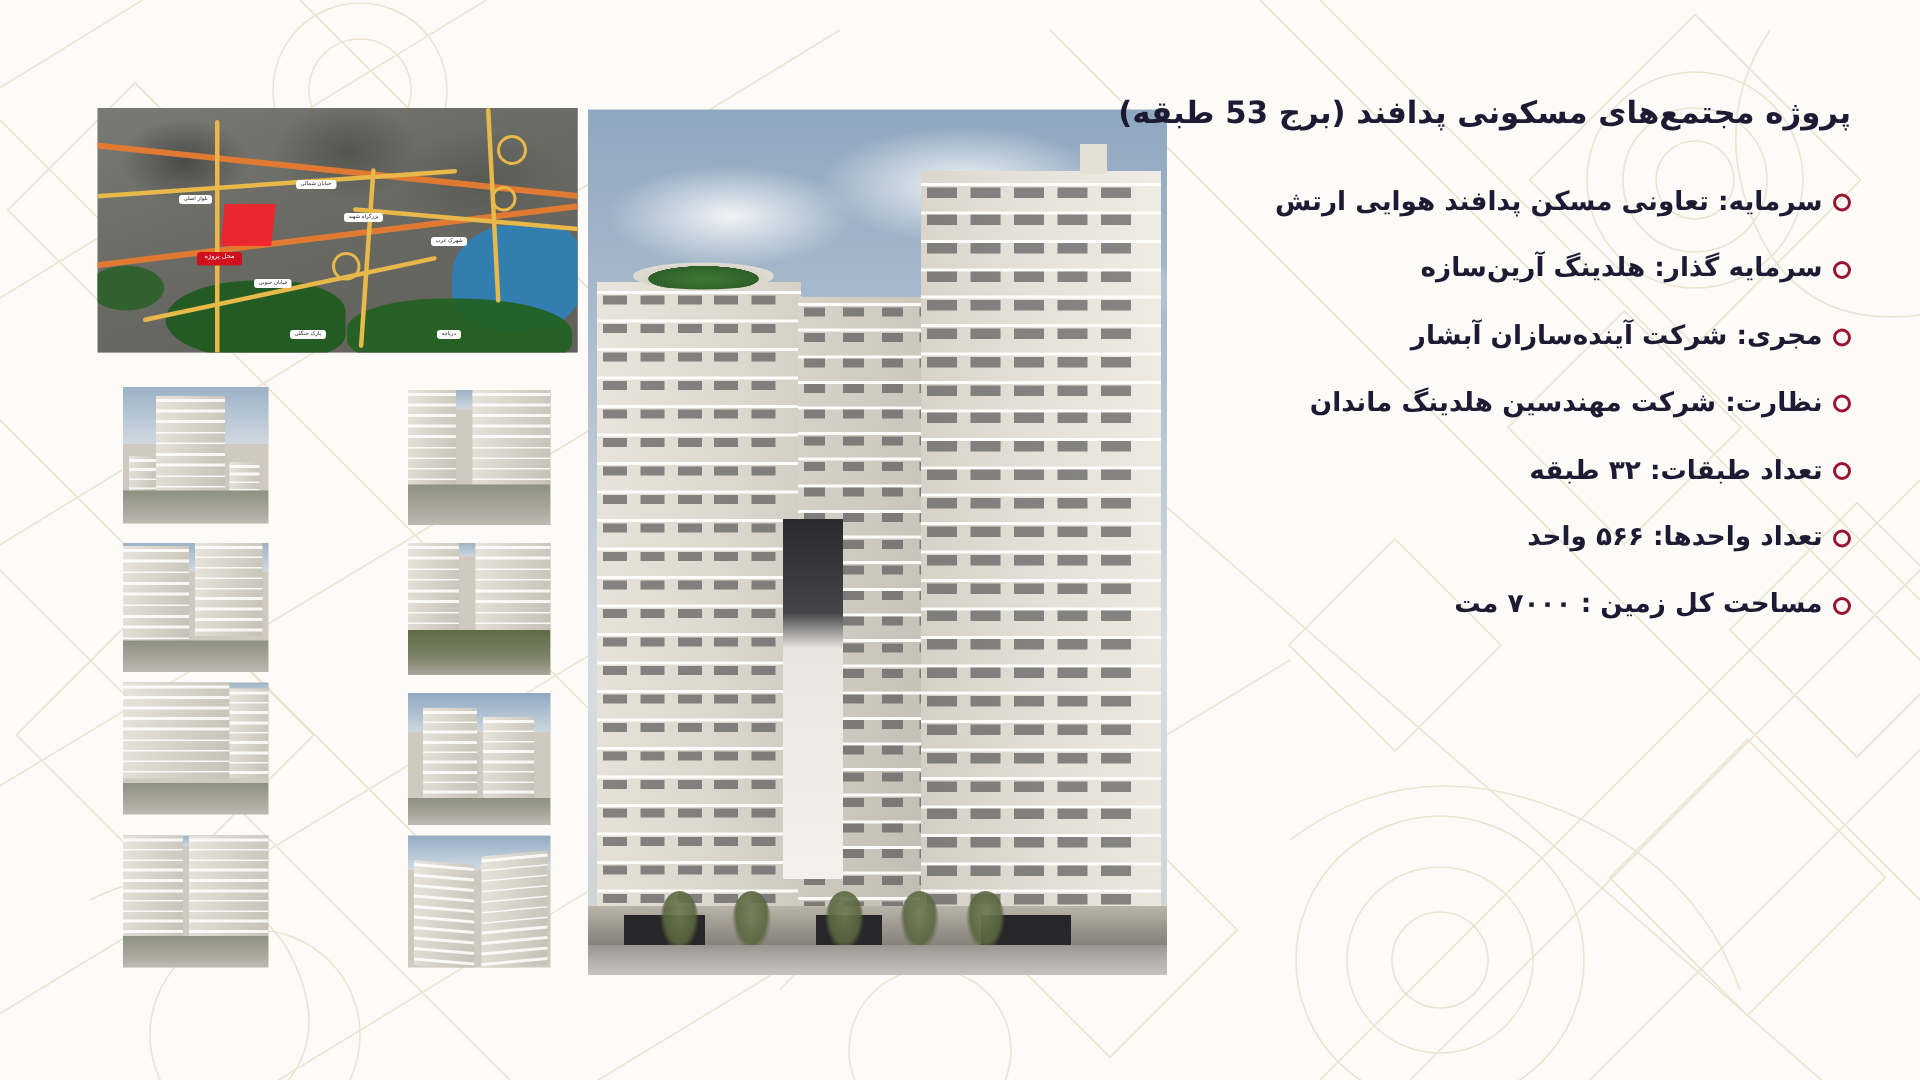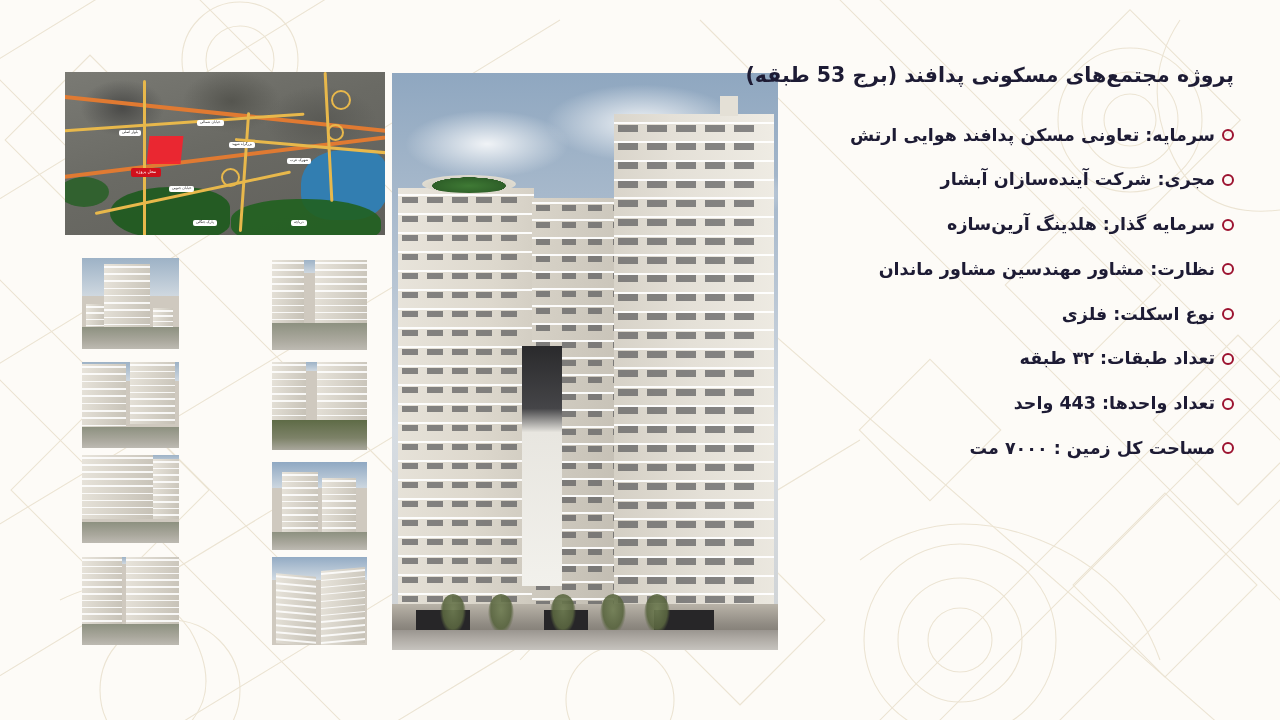--- a/index.html
+++ b/index.html
@@ -892,41 +892,37 @@
 
   <div id="text-panel">
     <h1 id="slide-title">پروژه مجتمع‌های مسکونی پدافند (برج 53 طبقه)</h1>
 
     <div class="bullet-row">
       <div class="bullet-mark"></div>
       <div class="bullet-text">سرمایه: تعاونی مسکن پدافند هوایی ارتش</div>
     </div>
     <div class="bullet-row">
       <div class="bullet-mark"></div>
+      <div class="bullet-text">سرمایه گذار: هلدینگ آرین‌سازه</div>
+    </div>
+    <div class="bullet-row">
+      <div class="bullet-mark"></div>
       <div class="bullet-text">مجری: شرکت آینده‌سازان آبشار</div>
     </div>
     <div class="bullet-row">
       <div class="bullet-mark"></div>
-      <div class="bullet-text">سرمایه گذار: هلدینگ آرین‌سازه</div>
-    </div>
-    <div class="bullet-row">
-      <div class="bullet-mark"></div>
-      <div class="bullet-text">نظارت: مشاور مهندسین مشاور ماندان</div>
-    </div>
-    <div class="bullet-row">
-      <div class="bullet-mark"></div>
-      <div class="bullet-text">نوع اسکلت: فلزی</div>
+      <div class="bullet-text">نظارت: شرکت مهندسین هلدینگ ماندان</div>
     </div>
     <div class="bullet-row">
       <div class="bullet-mark"></div>
       <div class="bullet-text">تعداد طبقات: ۳۲ طبقه</div>
     </div>
     <div class="bullet-row">
       <div class="bullet-mark"></div>
-      <div class="bullet-text">تعداد واحدها: 443 واحد</div>
+      <div class="bullet-text">تعداد واحدها: ۵۶۶ واحد</div>
     </div>
     <div class="bullet-row">
       <div class="bullet-mark"></div>
       <div class="bullet-text">مساحت کل زمین : ۷۰۰۰ مت</div>
     </div>
   </div>
 
 </div>
 
 </body></html>

